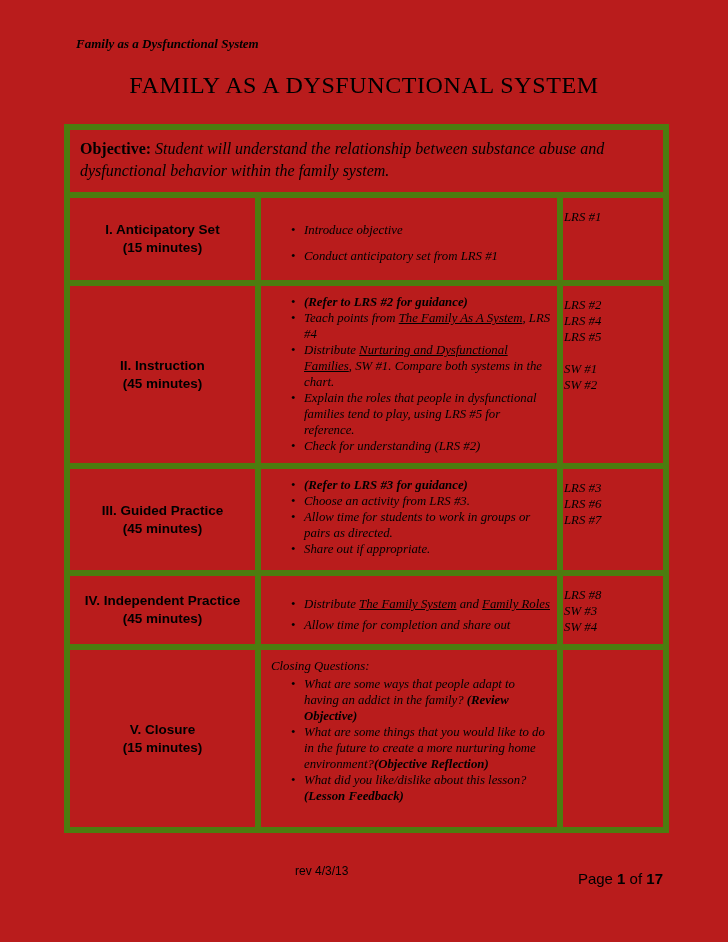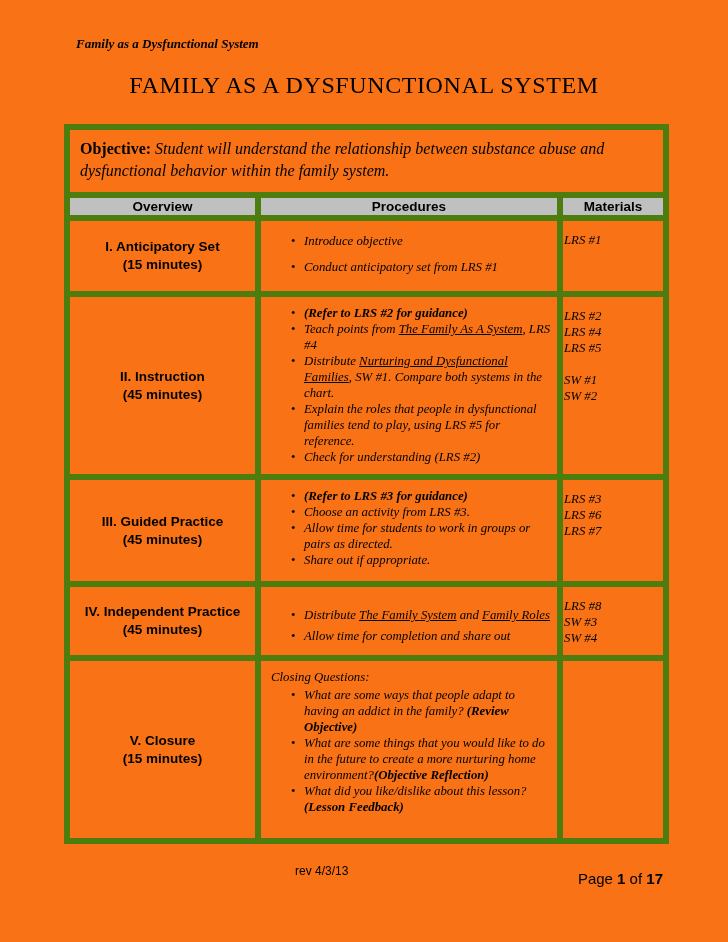--- a/index.html
+++ b/index.html
@@ -1,21 +1,21 @@
 <!DOCTYPE html>
 <html><head>
 <meta charset="utf-8">
 <style>
   * { box-sizing: border-box; }
   html, body { margin: 0; padding: 0; }
   body {
     width: 728px; height: 942px; background: #ffffff; color: #000;
     font-family: "Liberation Serif", serif;
   }
-  .page { position: relative; width: 728px; height: 942px; overflow: hidden; background: #f97316; }
+  .page { position: relative; width: 728px; height: 942px; overflow: hidden; background: #b91c1c; }
 
   .running-title {
     position: absolute; left: 76px; top: 36px;
     font-size: 13px; font-weight: bold; font-style: italic;
   }
   .main-title {
     position: absolute; left: 0; top: 72px; width: 100%;
     text-align: center; font-size: 24px; letter-spacing: 0.6px;
   }
 
@@ -55,21 +55,21 @@
   .mat-group + .mat-group { margin-top: 16px; }
 
   .seg-b { font-weight: bold; }
   .seg-u { text-decoration: underline; }
 
   tbody[data-name="lesson-rows"] tr:nth-child(1) { height: 70px; }
   tbody[data-name="lesson-rows"] tr:nth-child(2) { height: 183px; }
   tbody[data-name="lesson-rows"] tr:nth-child(3) { height: 107px; }
   tbody[data-name="lesson-rows"] tr:nth-child(4) { height: 72px; }
   tbody[data-name="lesson-rows"] tr:nth-child(5) { height: 183px; }
-  tbody[data-name="lesson-rows"] tr:nth-child(1) .proc-list { margin-top: 4px; font-style: italic; }
+  tbody[data-name="lesson-rows"] tr:nth-child(1) .proc-list { margin-top: 16px; font-style: italic; }
   tbody[data-name="lesson-rows"] tr:nth-child(1) li { margin-bottom: 10px; }
   tbody[data-name="lesson-rows"] tr:nth-child(4) .proc-list { margin-top: 12px; }
   tbody[data-name="lesson-rows"] tr:nth-child(4) li { margin-bottom: 5px; }
 
   .footer-left {
     position: absolute; left: 64px; top: 862px;
     font-family: "Liberation Sans", sans-serif; font-size: 13px; line-height: 19px;
   }
   .footer-rev {
     position: absolute; left: 295px; top: 864px;
@@ -94,25 +94,20 @@
       <col style="width:191px">
       <col style="width:302px">
       <col style="width:106px">
     </colgroup>
     <tbody>
         <tr data-name="objective-row">
       <td colspan="3" class="objective-cell" data-name="objective-cell">
         <span class="obj-label" data-name="objective-label">Objective:</span><span class="obj-text" data-name="objective-text"> Student will understand the relationship between substance abuse and dysfunctional behavior within the family system.</span>
       </td>
     </tr>
-    <tr class="head-row" data-name="table-header-row">
-      <th data-name="column-header-overview">Overview</th>
-      <th data-name="column-header-procedures">Procedures</th>
-      <th data-name="column-header-materials">Materials</th>
-    </tr>
     </tbody>
       <tbody data-name="lesson-rows">
         <tr data-name="table-row">
           <td class="overview-cell" data-name="overview-cell">
             <div data-name="overview-title">I.  Anticipatory Set</div>
             <div data-name="overview-duration">(15 minutes)</div>
           </td>
           <td class="proc-cell" data-name="procedures-cell">
             <ul class="proc-list" data-name="procedure-list">
               <li data-name="procedure-item"><span data-name="text-segment">Introduce objective</span></li>

